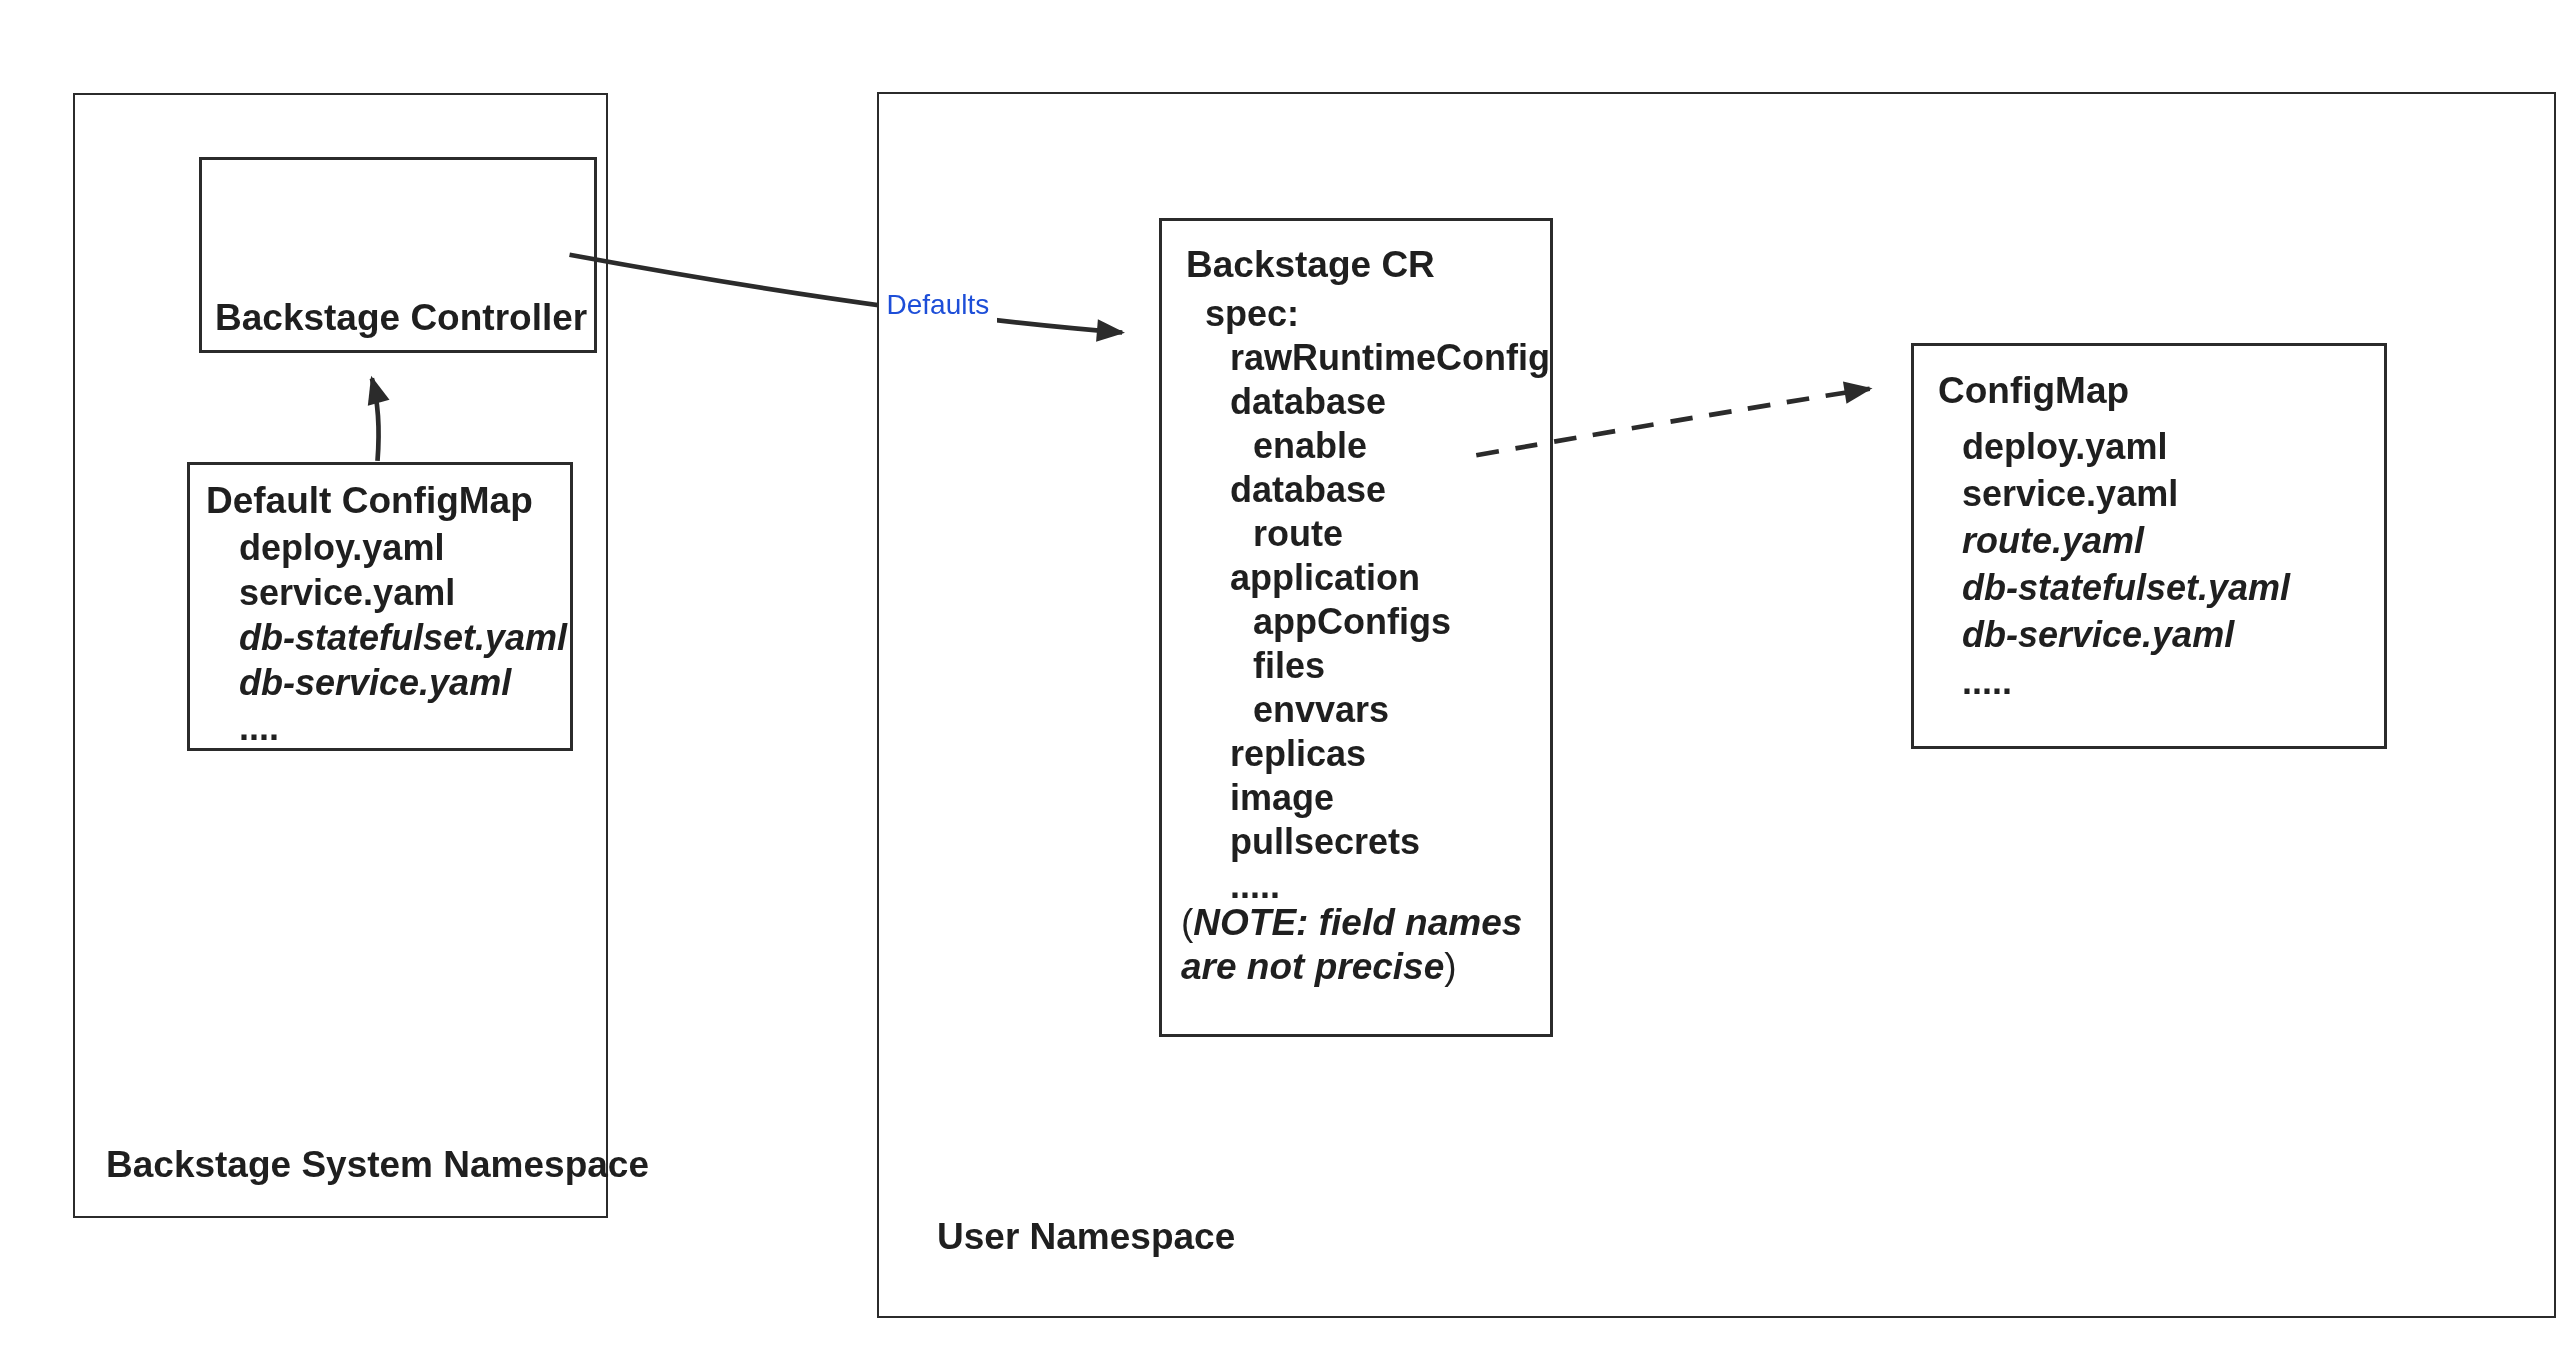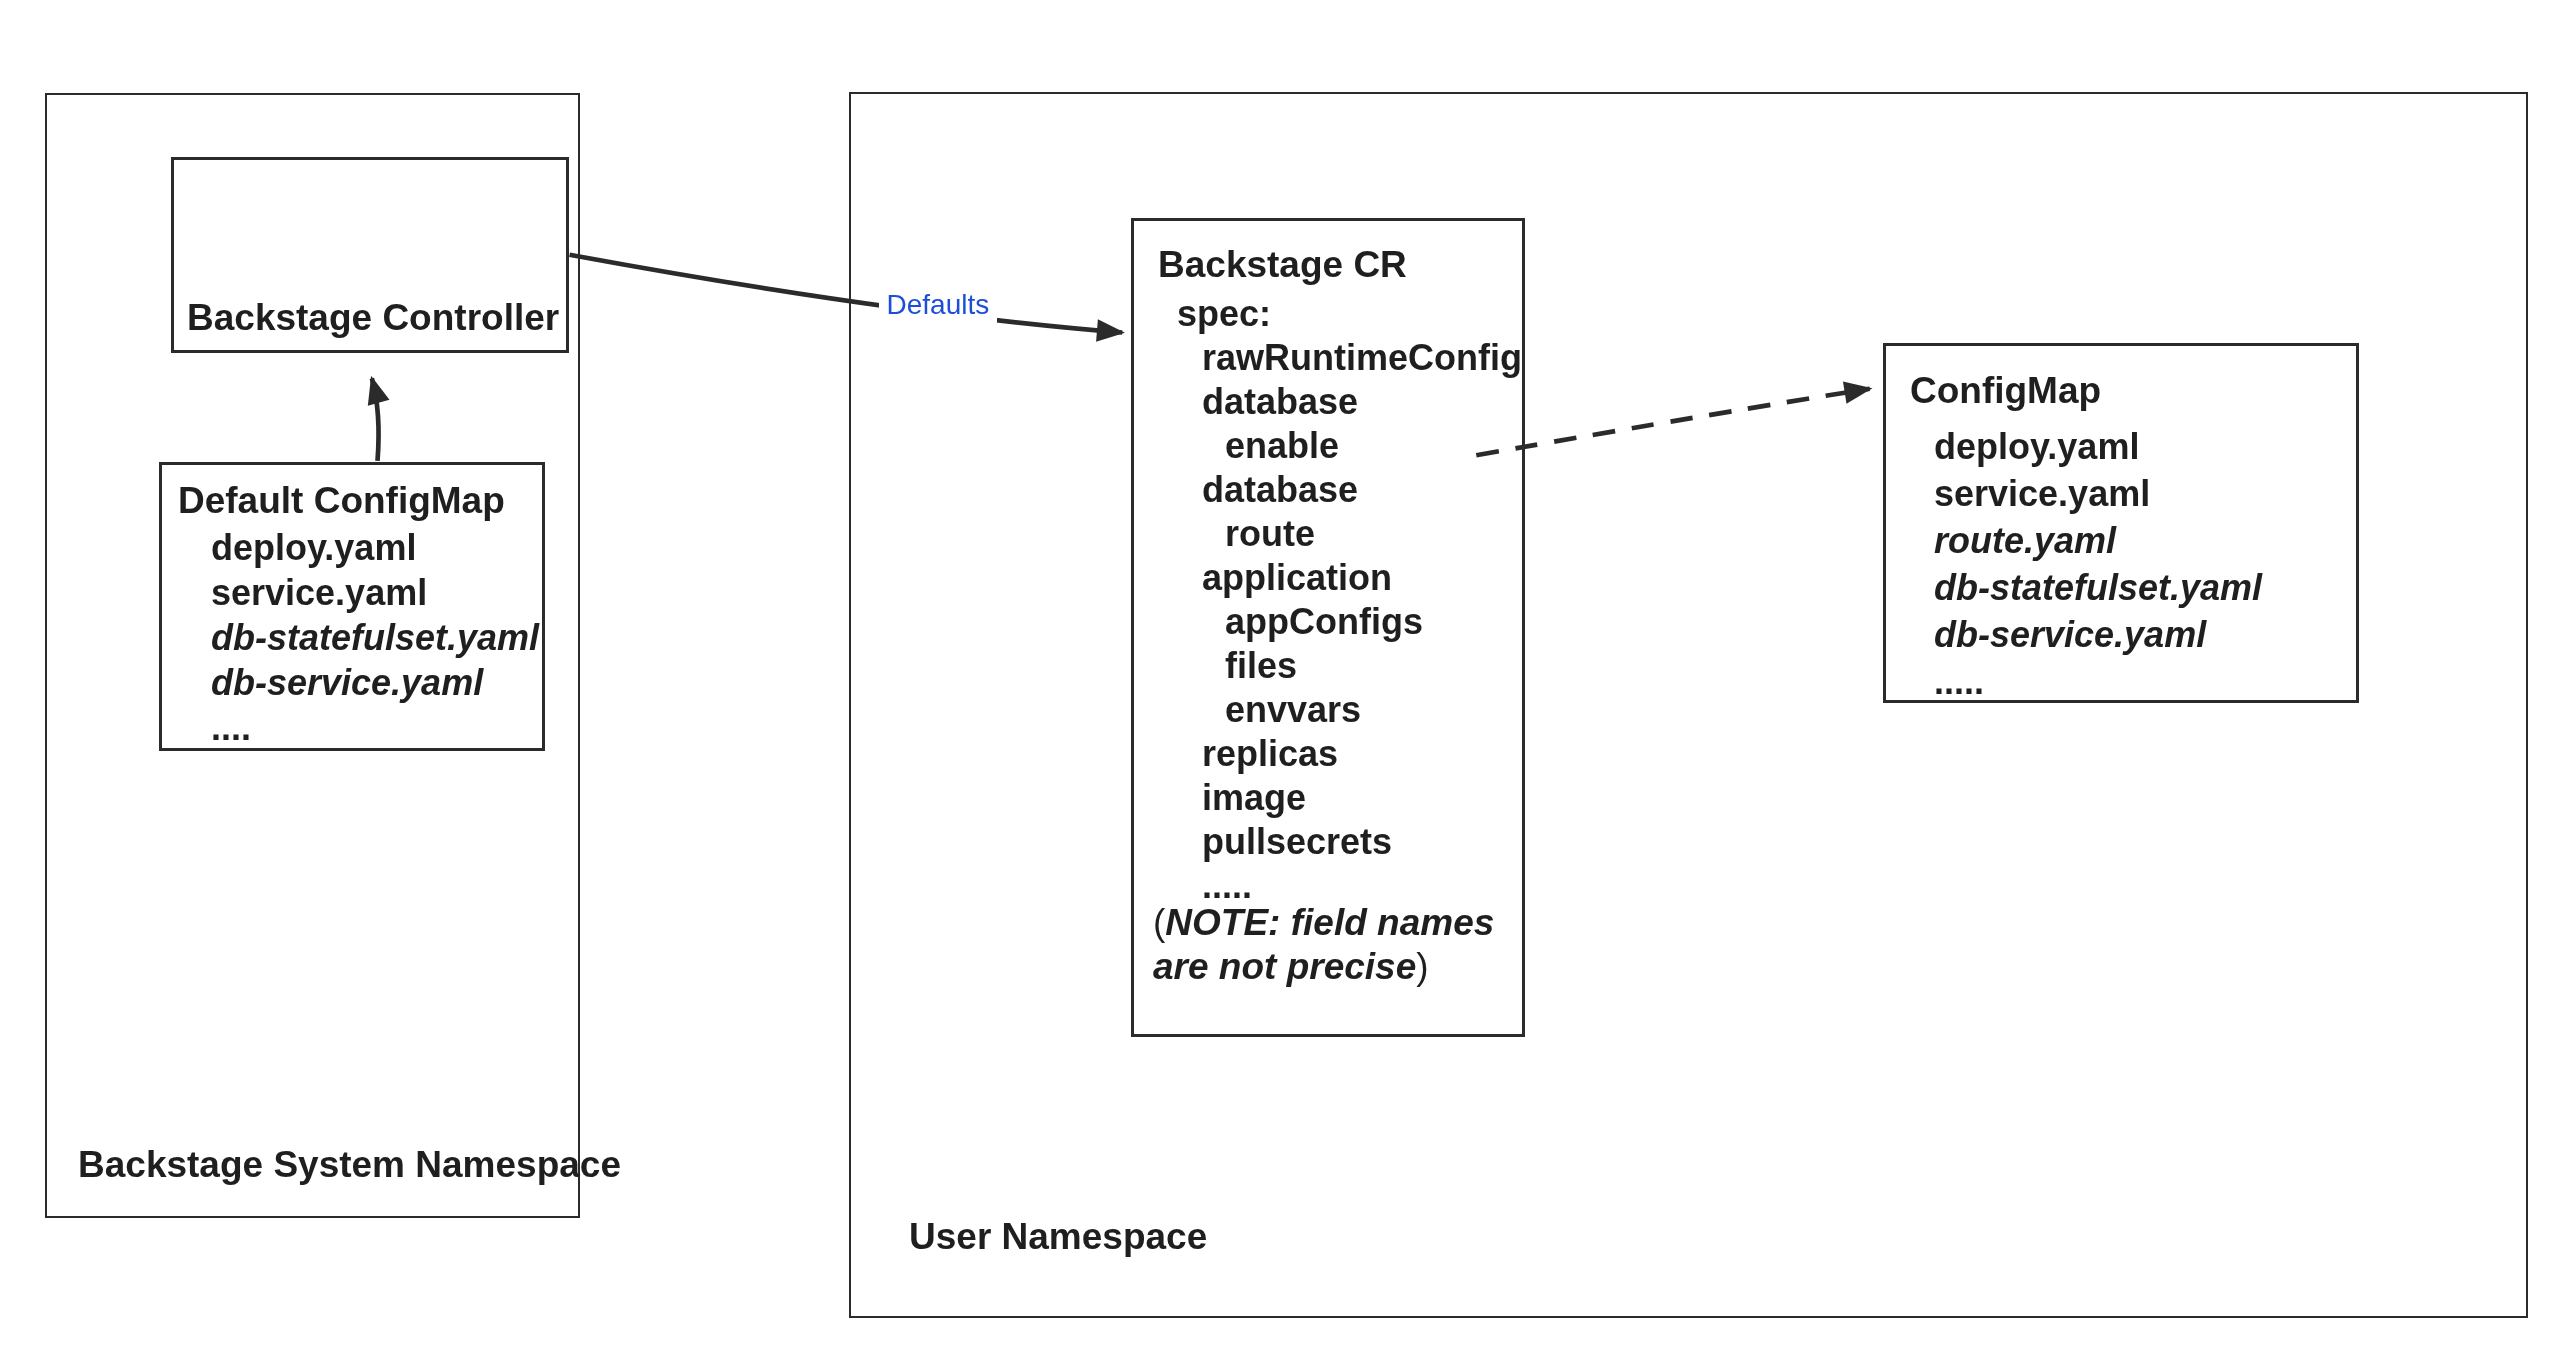--- a/index.html
+++ b/index.html
@@ -15,20 +15,21 @@
     color: #1f1f1f;
     overflow: hidden;
   }
   .stage { position: absolute; inset: 0; }
 
   .box {
     position: absolute;
     box-sizing: border-box;
     background: #ffffff;
     border: 3.7px solid #2b2b2b;
+    margin-left: 28px;
   }
   .outer {
     border-width: 2.8px;
     background: #ffffff;
     z-index: 1;
   }
   .inner { z-index: 2; }
 
   
   #ns-system { left: 45px;  top: 93px;  width: 535px;  height: 1125px; }
@@ -40,21 +41,21 @@
     font-weight: 700;
     white-space: nowrap;
   }
   #ns-system .ns-label { left: 31px; bottom: 30px; }
   #ns-user   .ns-label { left: 58px; bottom: 58px; }
 
   
   #controller { left: 171px;  top: 157px; width: 398px; height: 196px; }
   #default-cm { left: 159px;  top: 462px; width: 386px; height: 289px; }
   #cr-box     { left: 1131px; top: 218px; width: 394px; height: 819px; }
-  #cm-box     { left: 1883px; top: 343px; width: 476px; height: 360px; }
+  #cm-box     { left: 1883px; top: 343px; width: 476px; height: 406px; }
 
   .controller-label {
     position: absolute;
     left: 13px;
     bottom: 11.2px;
     font-size: 37px;
     font-weight: 700;
     white-space: nowrap;
   }
 

